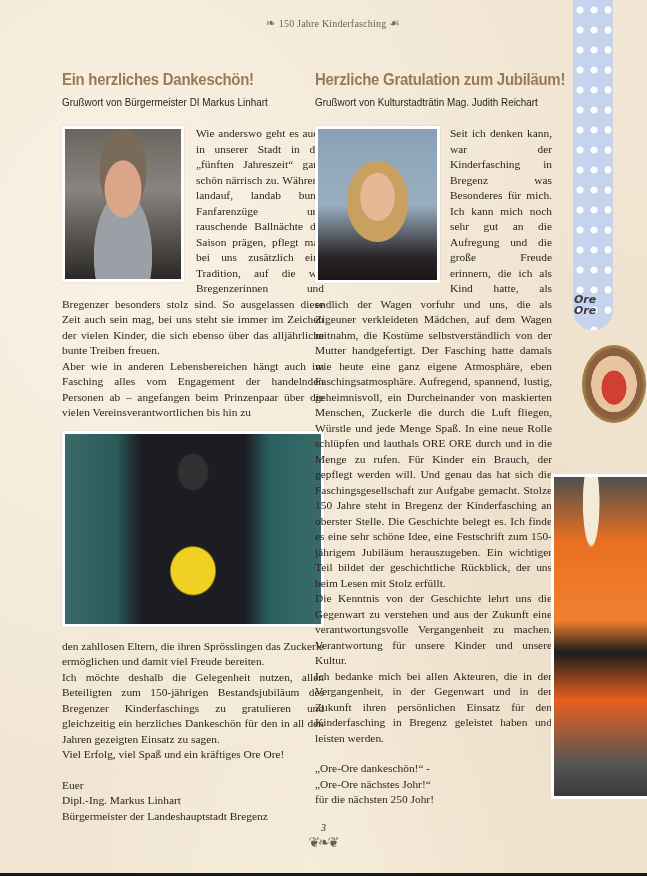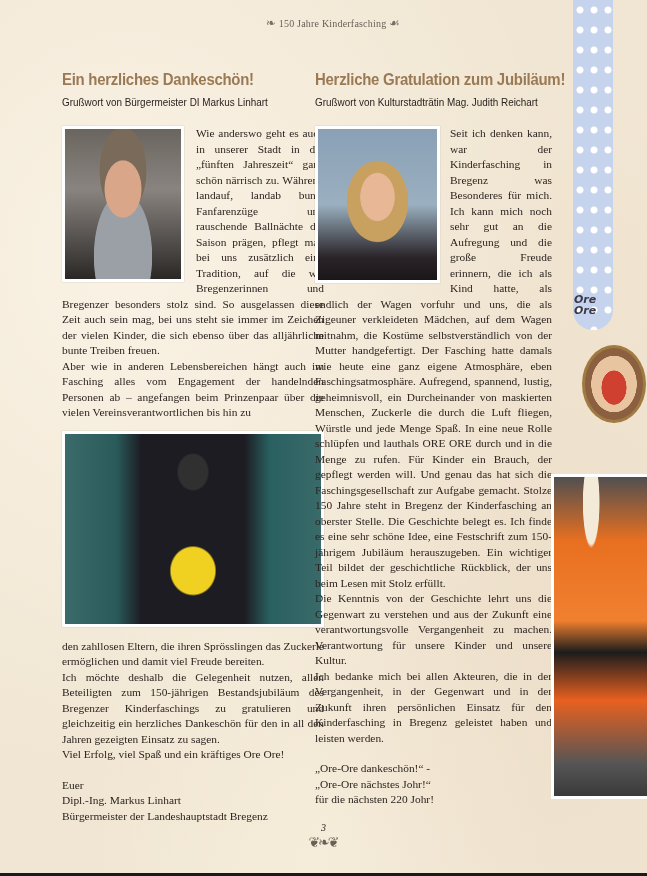--- a/index.html
+++ b/index.html
@@ -149,21 +149,21 @@
       <div class="photo reichart-photo float-right-photo">
         <div class="pic" title="Portrait Judith Reichart"></div>
       </div>
       <p>Seit ich denken kann, war der Kinderfasching in Bregenz was Besonderes für mich. Ich kann mich noch sehr gut an die Aufregung und die große Freude erinnern, die ich als Kind hatte, als endlich der Wagen vorfuhr und uns, die als Zigeuner verkleideten Mädchen, auf dem Wagen mitnahm, die Kostüme selbstverständlich von der Mutter handgefertigt. Der Fasching hatte damals wie heute eine ganz eigene Atmosphäre, eben Faschingsatmosphäre. Aufregend, spannend, lustig, geheimnisvoll, ein Durcheinander von maskierten Menschen, Zuckerle die durch die Luft fliegen, Würstle und jede Menge Spaß. In eine neue Rolle schlüpfen und lauthals ORE ORE durch und in die Menge zu rufen. Für Kinder ein Brauch, der gepflegt werden will. Und genau das hat sich die Faschingsgesellschaft zur Aufgabe gemacht. Stolze 150 Jahre steht in Bregenz der Kinderfasching an oberster Stelle. Die Geschichte belegt es. Ich finde es eine sehr schöne Idee, eine Festschrift zum 150-jährigem Jubiläum herauszugeben. Ein wichtiger Teil bildet der geschichtliche Rückblick, der uns beim Lesen mit Stolz erfüllt.</p>
       <p>Die Kenntnis von der Geschichte lehrt uns die Gegenwart zu verstehen und aus der Zukunft eine verantwortungsvolle Vergangenheit zu machen. Verantwortung für unsere Kinder und unsere Kultur.</p>
       <p>Ich bedanke mich bei allen Akteuren, die in der Vergangenheit, in der Gegenwart und in der Zukunft ihren persönlichen Einsatz für den Kinderfasching in Bregenz geleistet haben und leisten werden.</p>
       <div class="gap"></div>
       <div class="sig">
         <p>„Ore-Ore dankeschön!“ -</p>
         <p>„Ore-Ore nächstes Johr!“</p>
-        <p>für die nächsten 220 Johr!</p>
+        <p>für die nächsten 250 Johr!</p>
       </div>
       <div class="gap"></div>
     </div>
   </div>
 
   <div class="ribbon"></div>
   <div class="ore-logo">
     <div>Ore</div>
     <div>Ore</div>
   </div>

